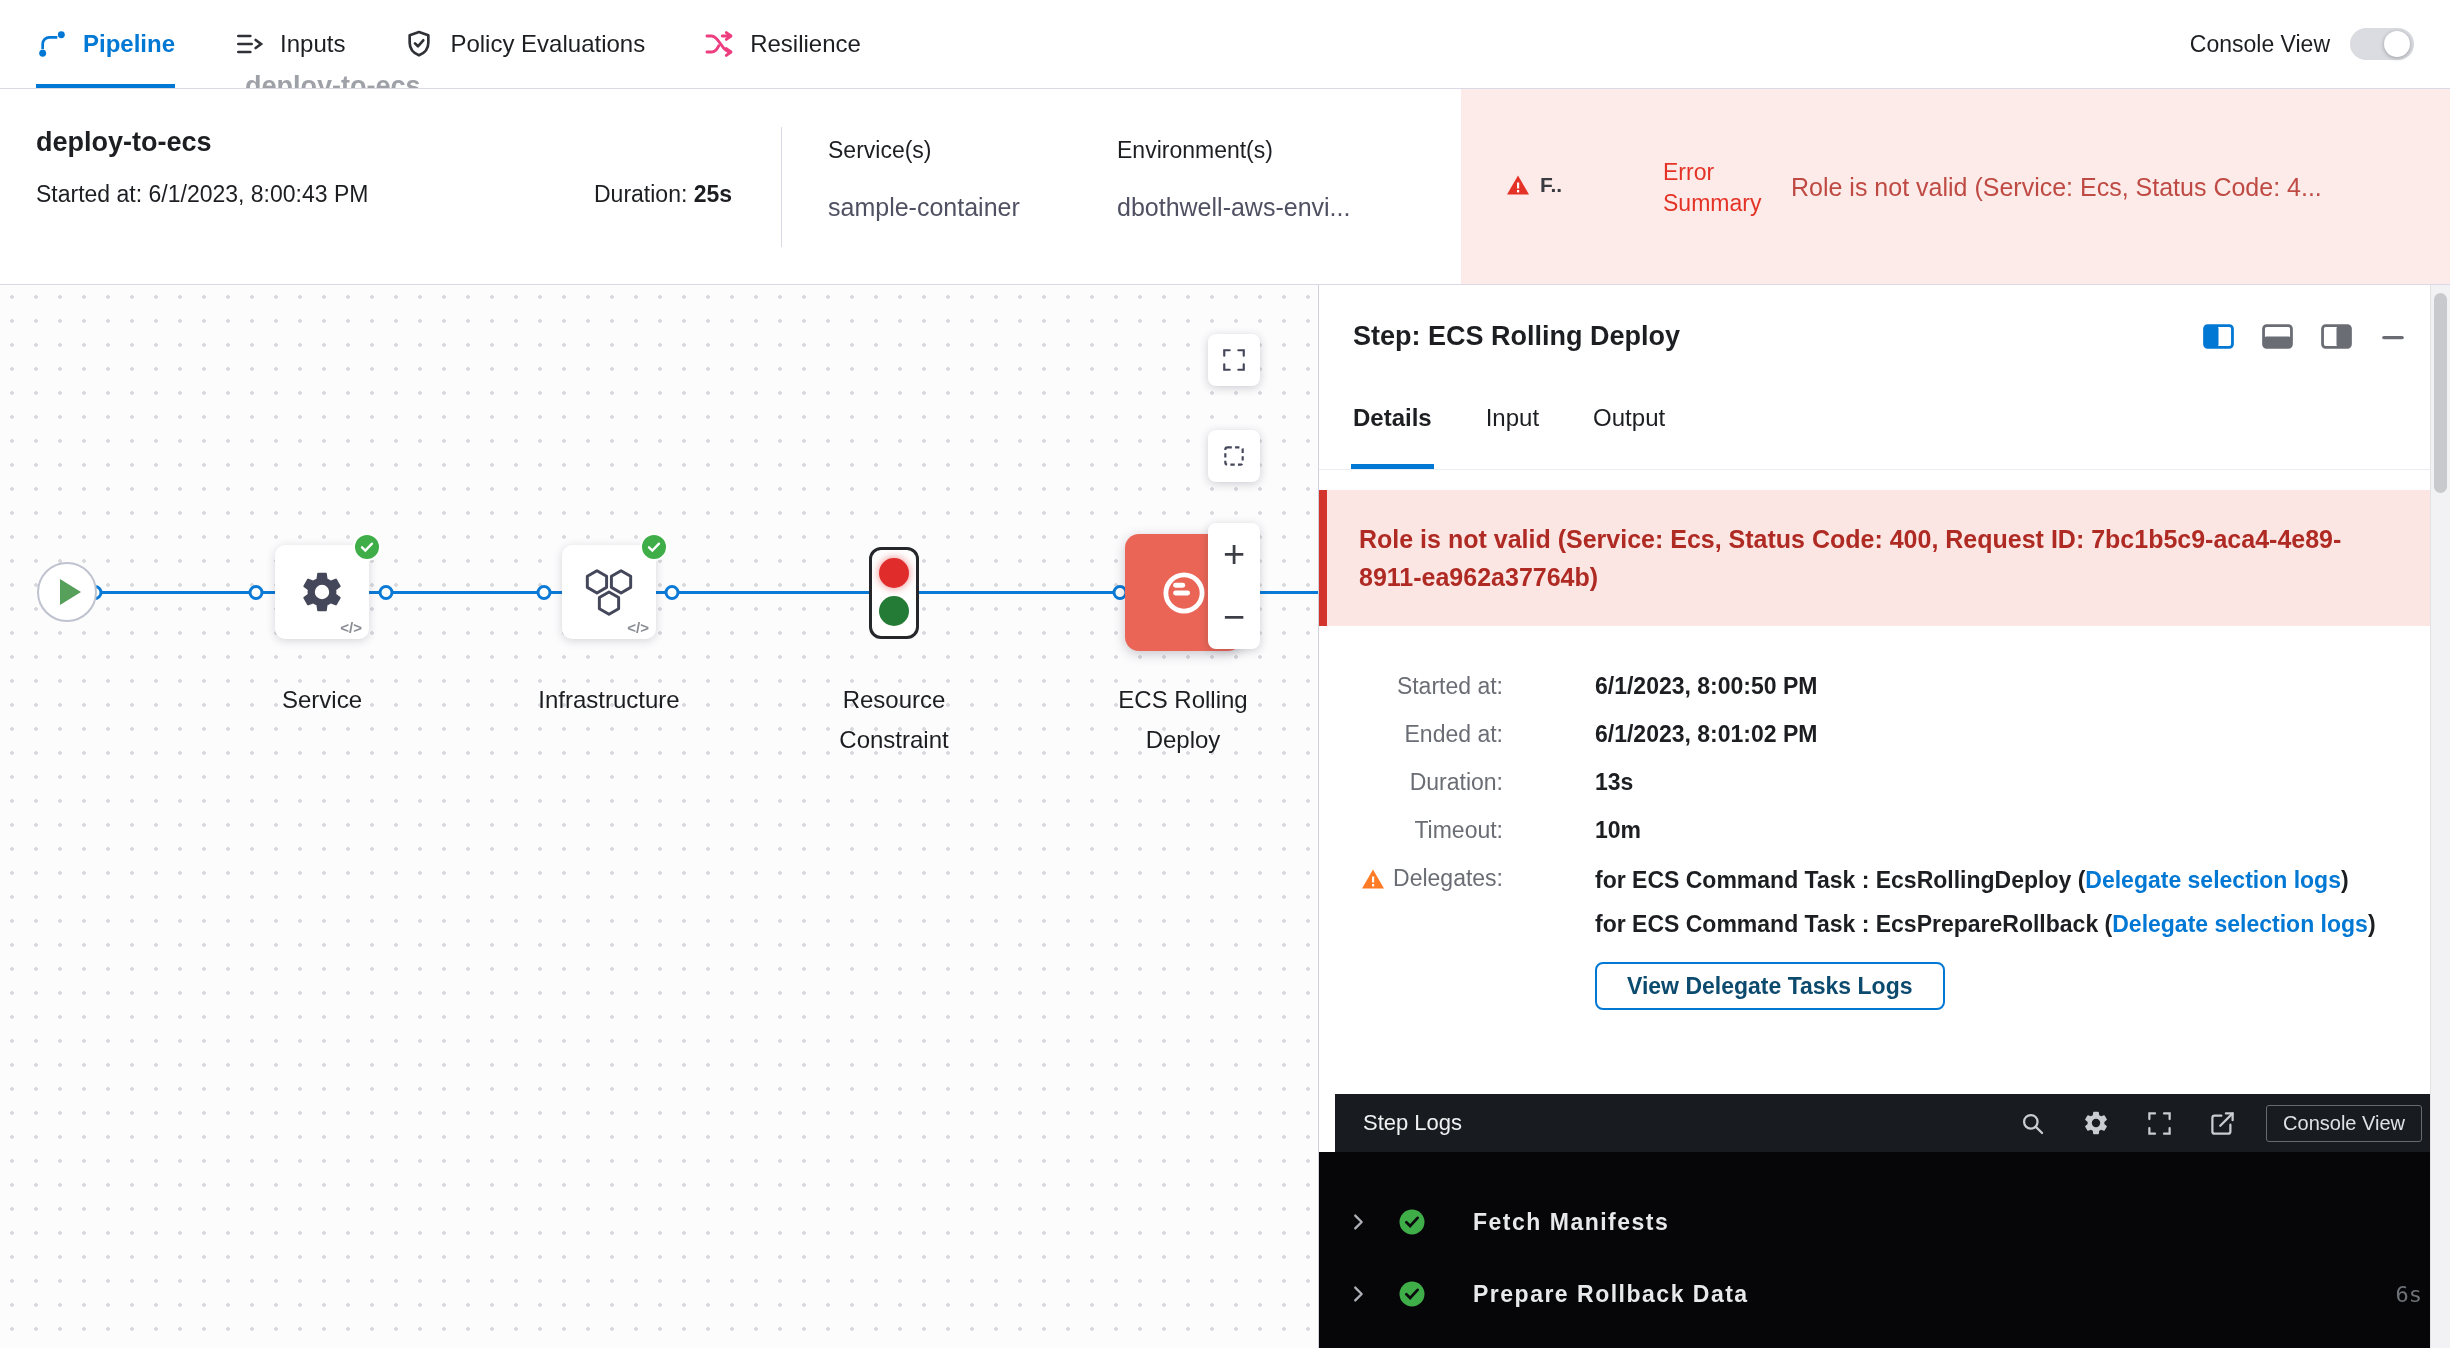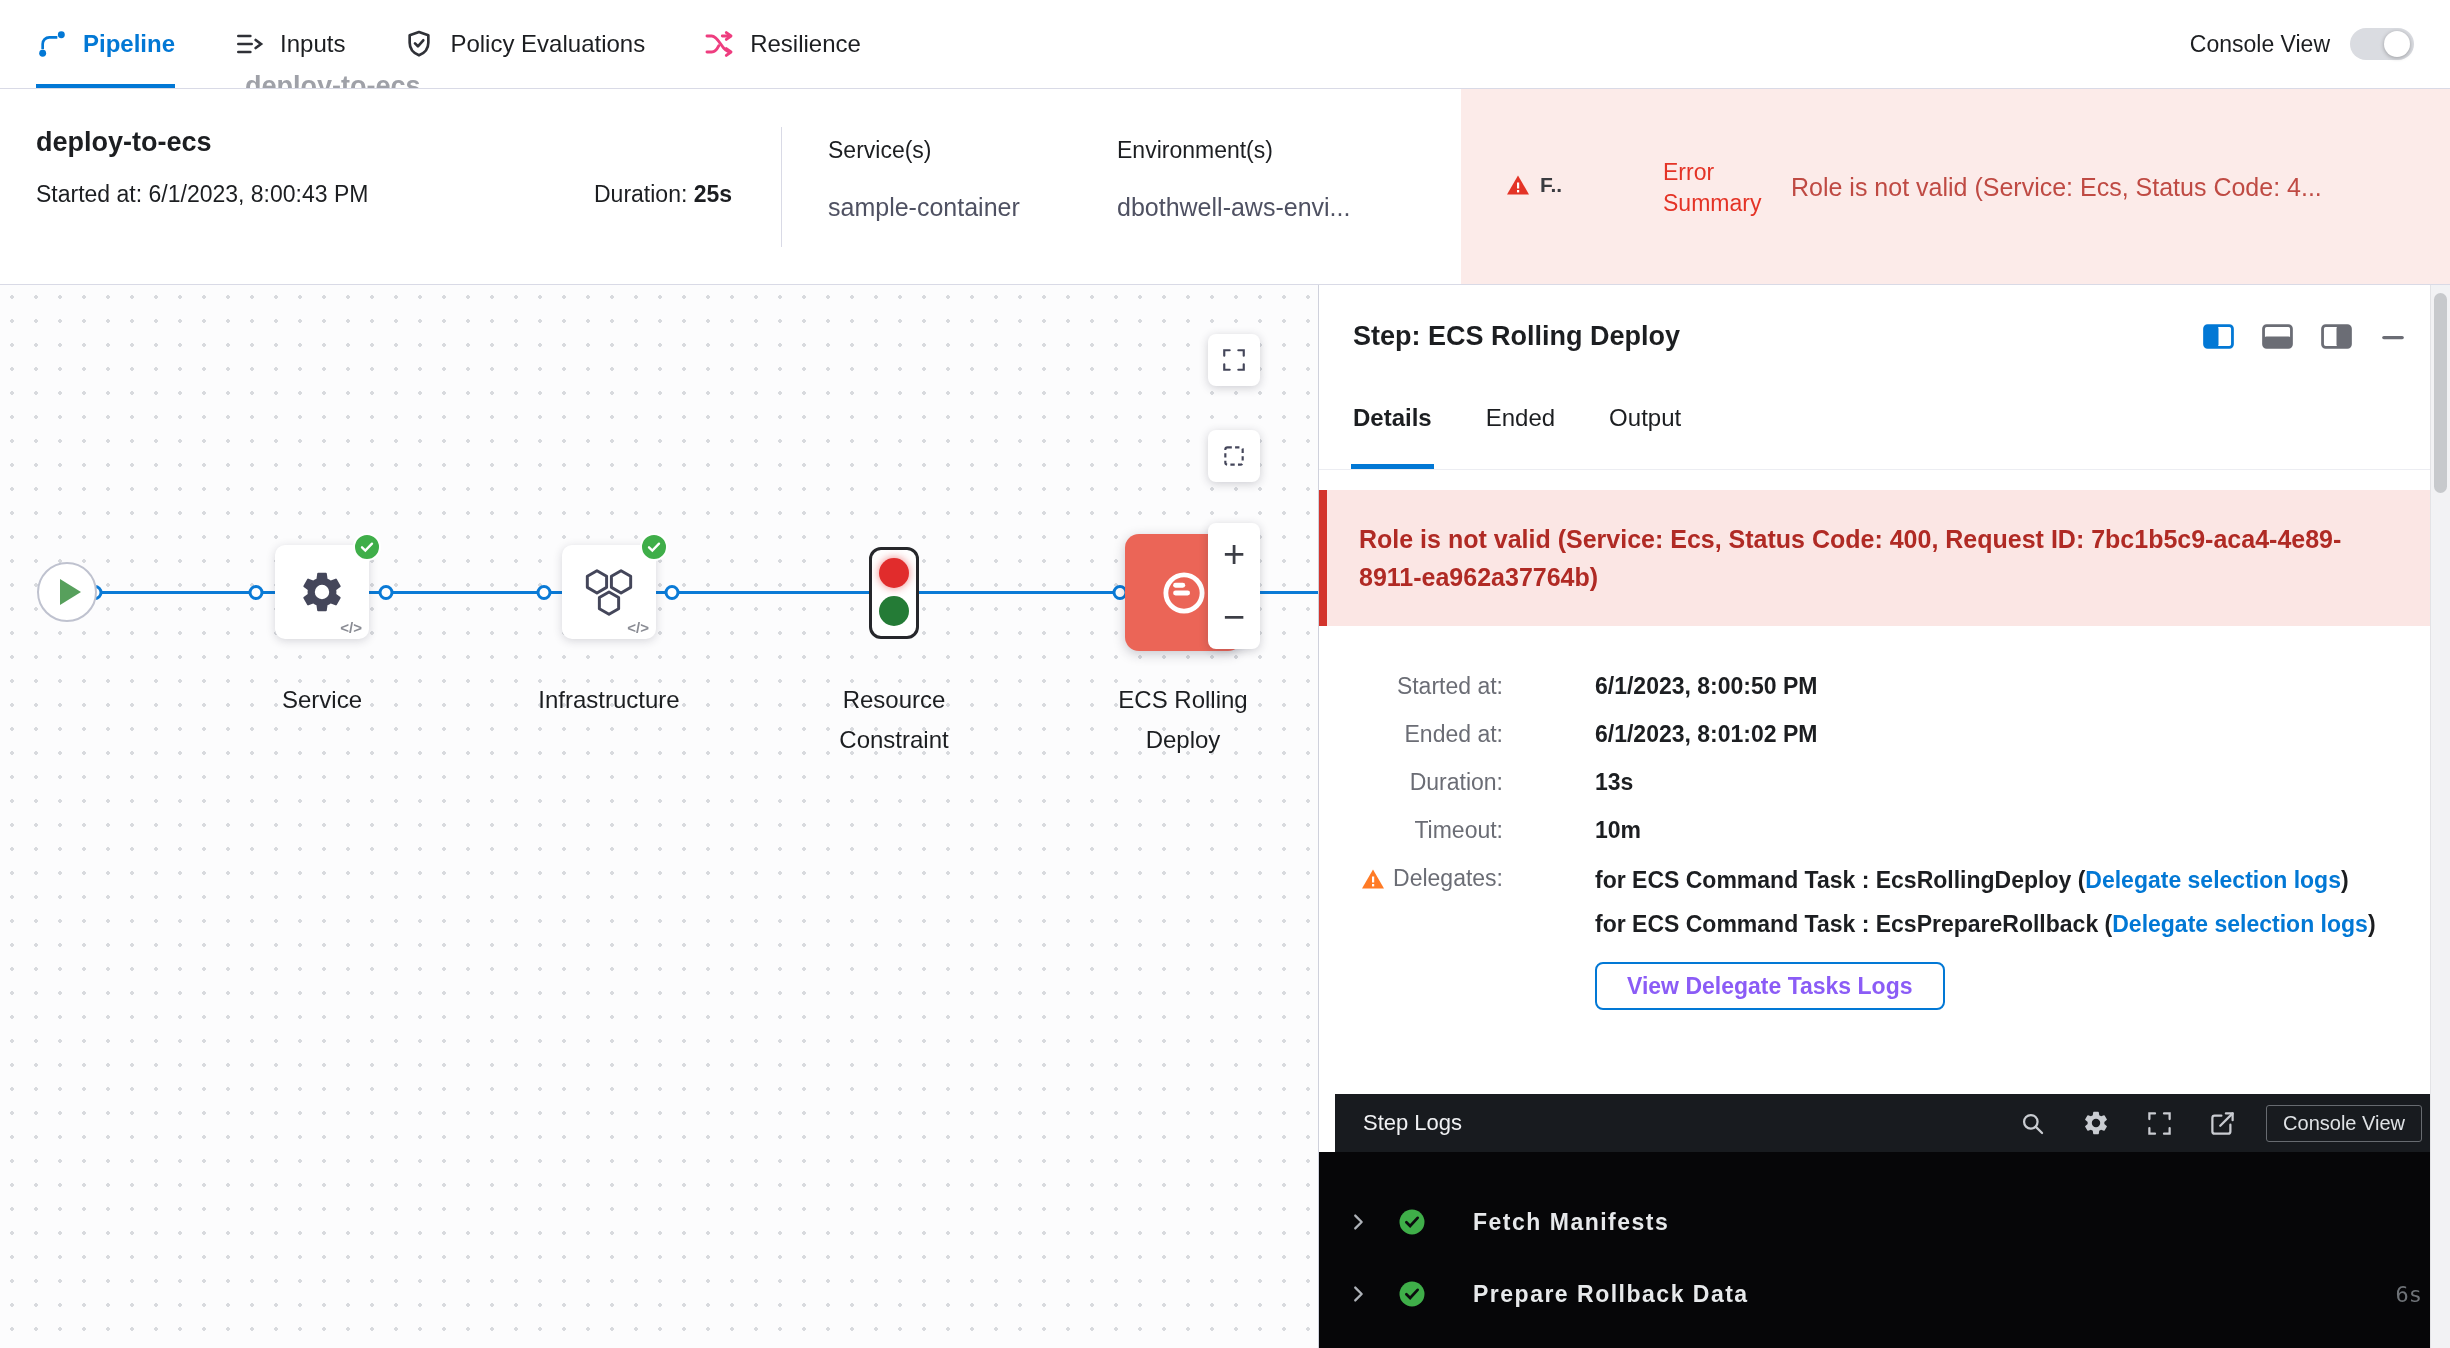--- a/index.html
+++ b/index.html
@@ -173,21 +173,21 @@
     width: 150px; flex: none; display: flex; justify-content: flex-end; align-items: center; gap: 8px;
     text-align: right; font-size: 23px; color: #6b6d75; line-height: 33px;
   }
   .d-value { margin-left: 92px; font-size: 23px; font-weight: bold; color: #1c1e21; line-height: 33px; }
   .delegate-block { max-width: 800px; line-height: 36px; }
   .delegate-line + .delegate-line { margin-top: 8px; }
   .link { color: #0278d5; cursor: pointer; }
   .view-logs-btn {
     margin-top: 20px; height: 48px; padding: 0 30px;
     border: 2px solid #0278d5; border-radius: 8px; background: #fff;
-    color: #8b5cf6; font-size: 23px; font-weight: bold;
+    color: #0c4a6e; font-size: 23px; font-weight: bold;
     font-family: "Liberation Sans", sans-serif; cursor: pointer;
   }
 
   
   .logs { position: absolute; left: 0; right: 0; bottom: 0; top: 809px; padding-left: 16px; }
   .logs-header {
     height: 58px; background: #181b1f; display: flex; align-items: center; padding: 0 28px;
   }
   .logs-title { font-size: 22px; color: #f0f1f3; flex: 1; }
   .logs-icons { display: flex; align-items: center; gap: 36px; }
@@ -416,21 +416,21 @@
       <span>
         <svg width="26" height="26" viewBox="0 0 24 24">
             <rect x="2" y="11" width="20" height="3" rx="1.5" fill="#6b6d75"></rect>
           </svg>
       </span>
     </div>
   </div>
 
   <div class="sp-tabs">
     <div class="sp-tab active">Details</div>
-    <div class="sp-tab">Ended</div>
+    <div class="sp-tab">Input</div>
     <div class="sp-tab">Output</div>
   </div>
 
   <div class="sp-error">Role is not valid (Service: Ecs, Status Code: 400, Request ID: 7bc1b5c9-aca4-4e89-8911-ea962a37764b)</div>
 
   <div class="sp-details">
     <div class="detail-row">
       <div class="d-label">Started at:</div>
       <div class="d-value">6/1/2023, 8:00:50 PM</div>
     </div>

